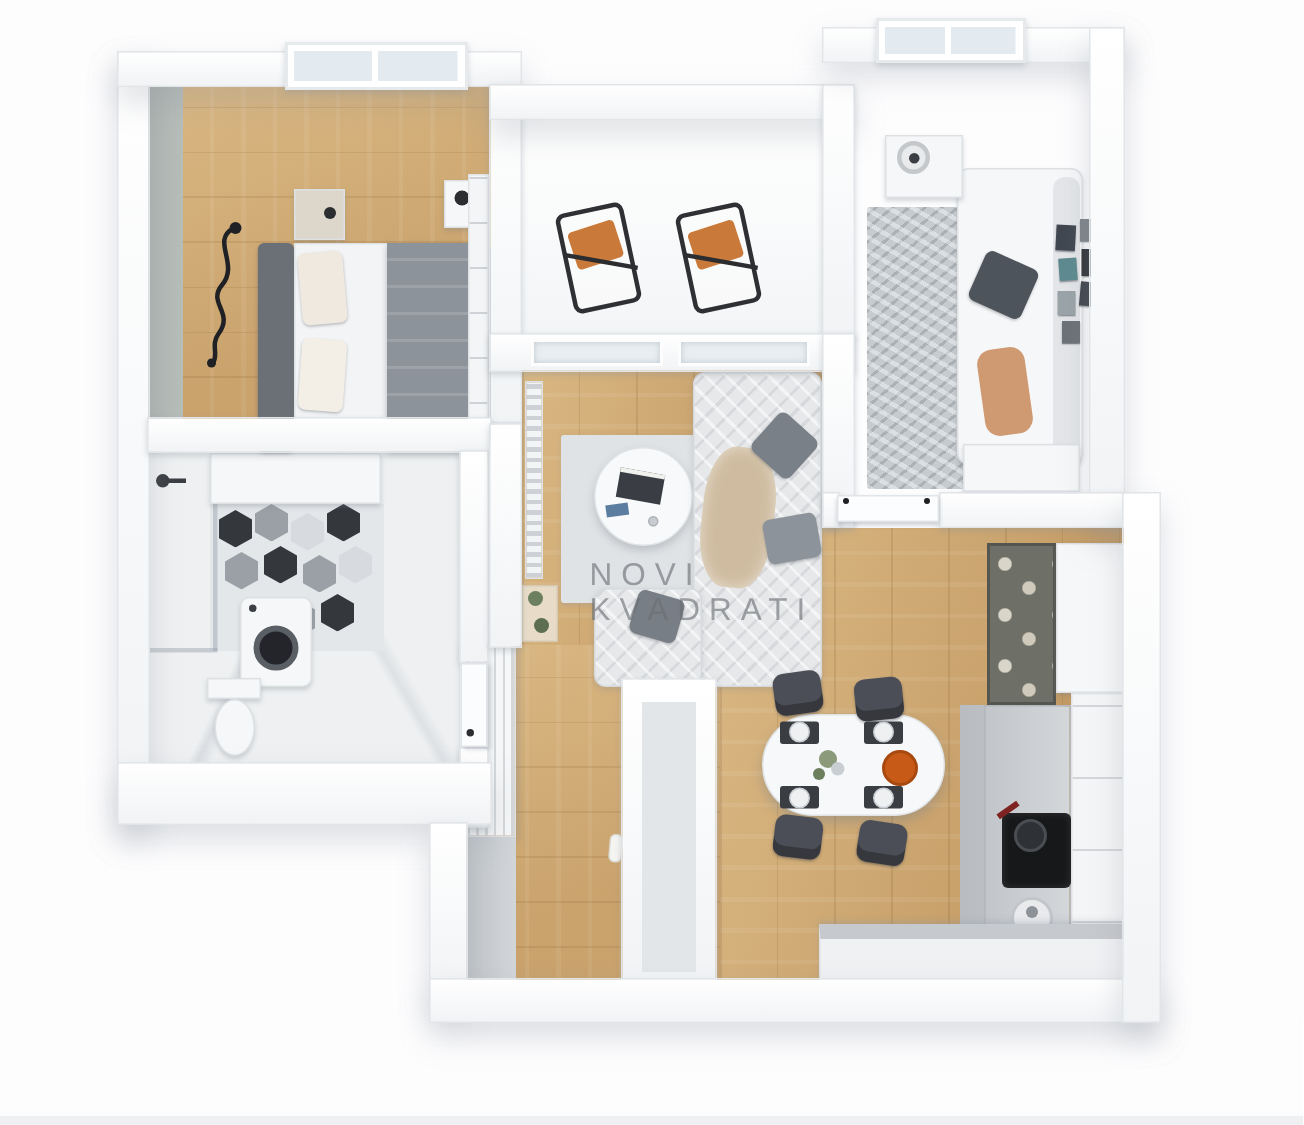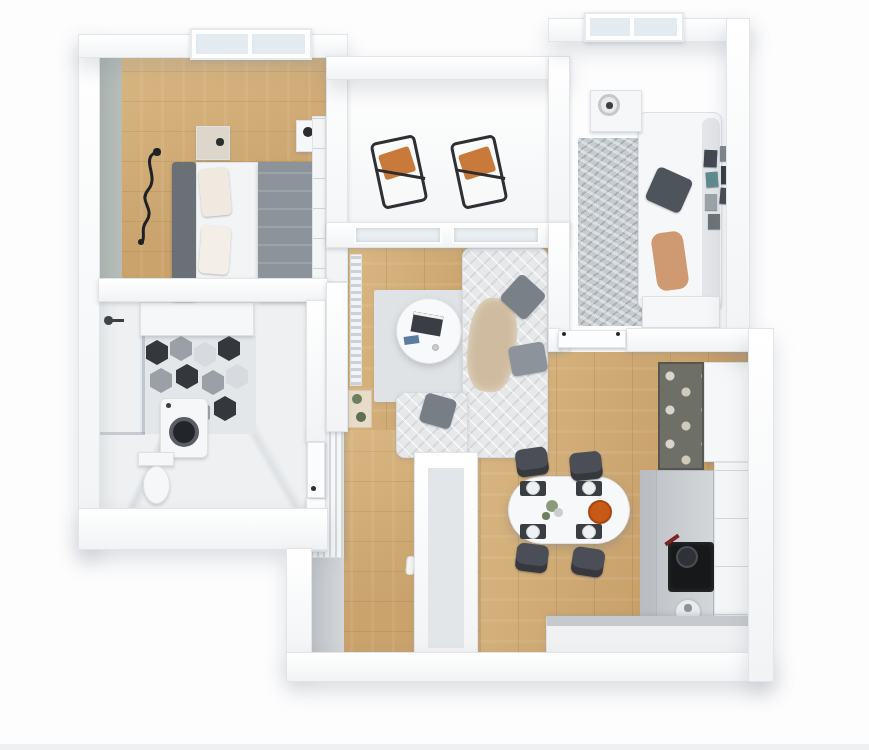--- a/index.html
+++ b/index.html
@@ -212,15 +212,19 @@
   <div class="dot" style="left:616px;top:332px;width:4px;height:4px;background:#1e2023;"></div>
   <div class="wall outer" style="left:748px;top:328px;width:26px;height:354px;"></div>
 
   <div style="left:190px;top:28px;width:122px;height:32px;background:#fff;border:2px solid #e6eaed;box-shadow:0 2px 4px rgba(140,148,158,.35);"></div>
   <div style="left:196px;top:34px;width:52px;height:20px;background:#e3ebf0;"></div>
   <div style="left:252px;top:34px;width:53px;height:20px;background:#e3ebf0;"></div>
   <div style="left:584px;top:12px;width:100px;height:30px;background:#fff;border:2px solid #e6eaed;box-shadow:0 2px 4px rgba(140,148,158,.35);"></div>
   <div style="left:590px;top:18px;width:40px;height:18px;background:#e3ebf0;"></div>
   <div style="left:634px;top:18px;width:43px;height:18px;background:#e3ebf0;"></div>
 
+  <div id="watermark" style="position:absolute;">
+    <div style="position:static;">NOVI</div>
+    <div style="position:static;">KVADRATI</div>
+  </div>
 
   <div id="bottom-strip"></div>
 </div>
 
 </body></html>

